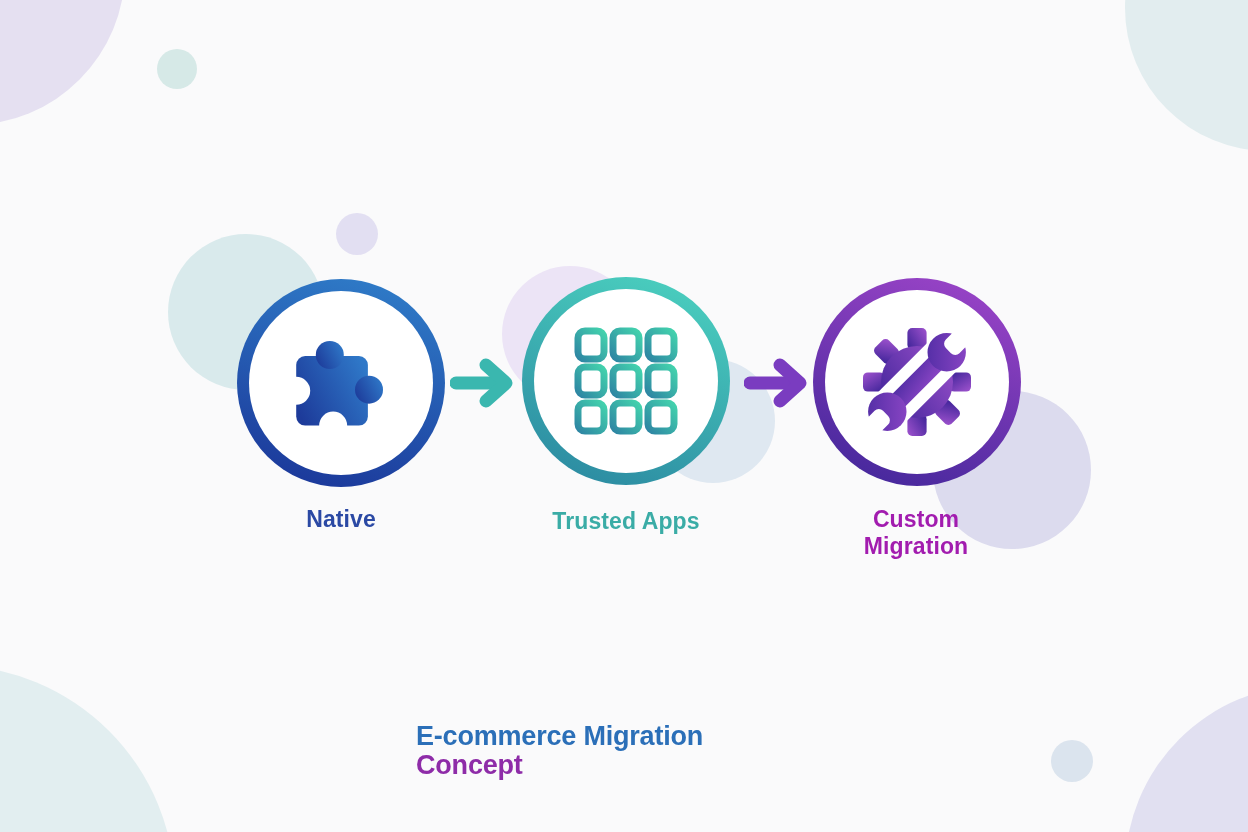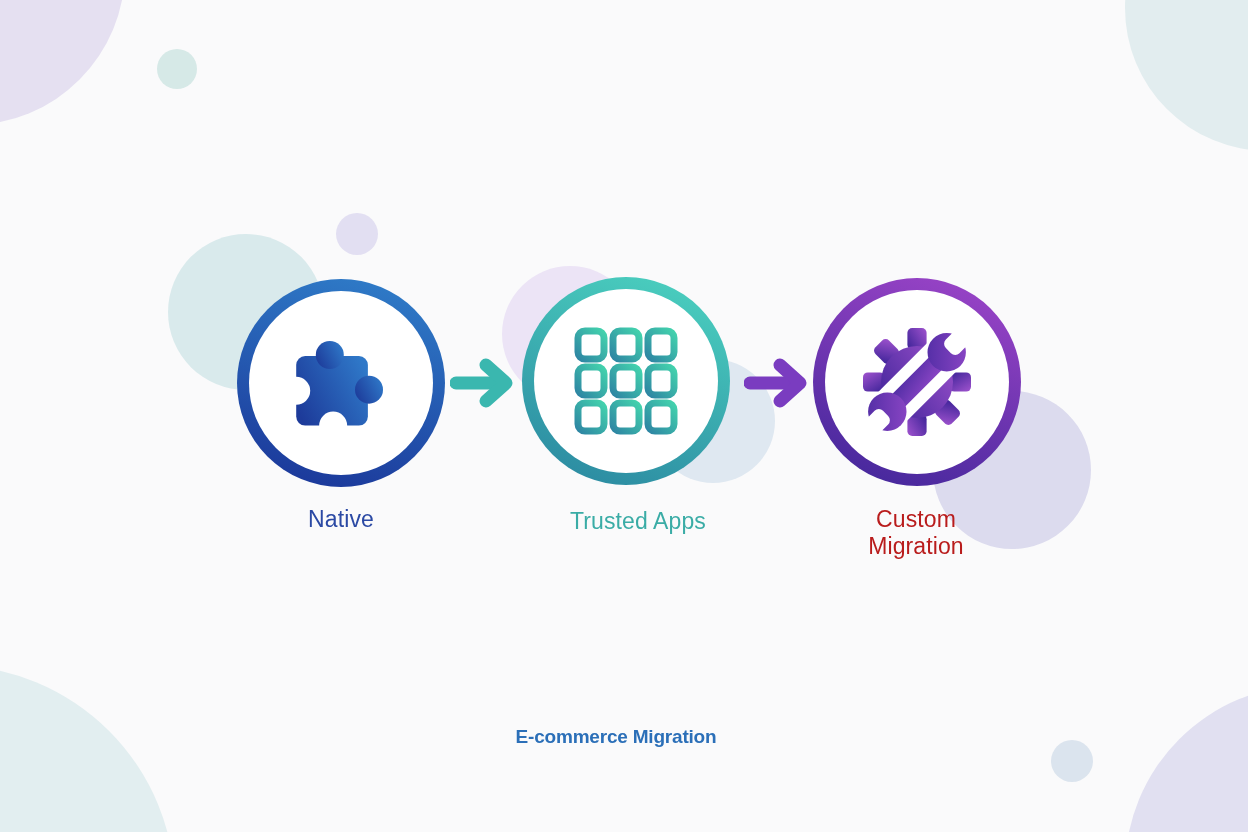--- a/index.html
+++ b/index.html
@@ -28,34 +28,34 @@
     display:flex;align-items:center;justify-content:center;
   }
   .step-ring::before{content:"";position:absolute;inset:12px;background:#fff;border-radius:50%;}
   .ring-blue{left:237px;top:279px;background:linear-gradient(195deg,#2f7cc8 5%,#1c3b9c 90%);}
   .ring-teal{left:522px;top:277px;background:linear-gradient(200deg,#4bd0bf 5%,#2b89a1 95%);}
   .ring-purple{left:813px;top:278px;background:linear-gradient(200deg,#9843c6 8%,#46289c 92%);}
   .icon-wrap{position:relative;z-index:3;display:flex;align-items:center;justify-content:center;}
 
   
   .step-label{position:absolute;z-index:2;width:300px;text-align:center;
-    font-size:23px;font-weight:400;line-height:27px;letter-spacing:0.1px;}
+    font-size:23px;font-weight:700;line-height:27px;letter-spacing:0.1px;}
   .label-1{left:191px;top:506px;color:#2b49a4;}
-  .label-2{left:488px;top:508px;color:#3aaca6;}
-  .label-3{left:766px;top:506px;color:#b91c1c;}
+  .label-2{left:476px;top:508px;color:#3aaca6;}
+  .label-3{left:766px;top:506px;color:#a21caf;}
   .step-label .line{display:block;}
 
   
   .arrow{position:absolute;z-index:2;}
   .arrow-1{left:450px;top:355px;}
   .arrow-2{left:744px;top:355px;}
 
   
   .title{position:absolute;left:416px;top:722px;width:400px;z-index:2;
-    text-align:center;font-size:19px;font-weight:700;line-height:29px;letter-spacing:-0.2px;}
+    text-align:left;font-size:27px;font-weight:700;line-height:29px;letter-spacing:-0.2px;}
   .title .t1{display:block;color:#2b6fb8;}
   .title .t2{display:block;color:#8e2ca8;}
 </style>
 </head>
 <body>
 
 <div class="bgc bg-tl-lavender"></div>
 <div class="bgc bg-sm-teal"></div>
 <div class="bgc bg-sm-lavender"></div>
 <div class="bgc bg-c1-teal"></div>
@@ -164,13 +164,14 @@
     </svg>
   </div>
 </div>
 <div class="step-label label-3">
   <span class="line">Custom</span>
   <span class="line">Migration</span>
 </div>
 
 <div class="title">
   <span class="t1">E-commerce Migration</span>
+  <span class="t2">Concept</span>
 </div>
 
 </body></html>

